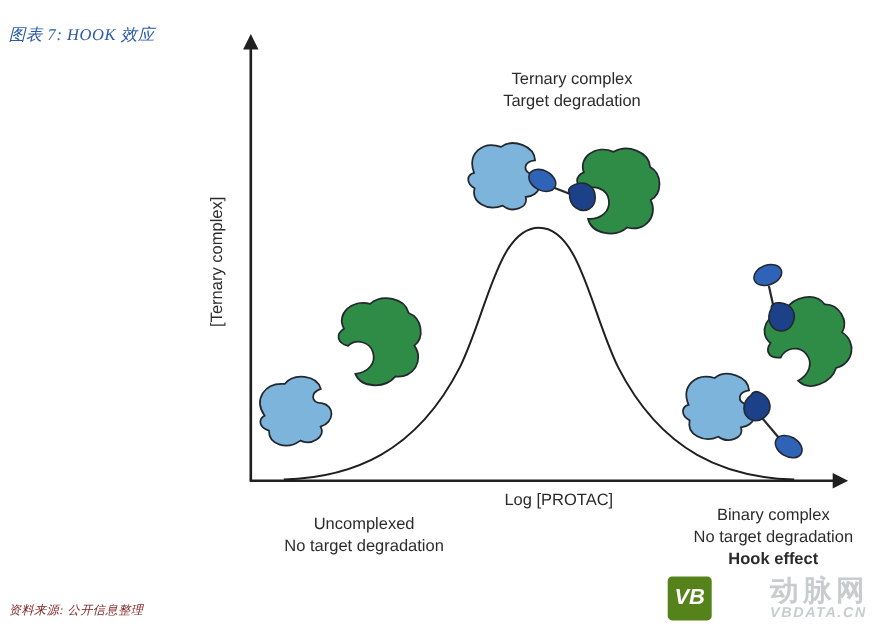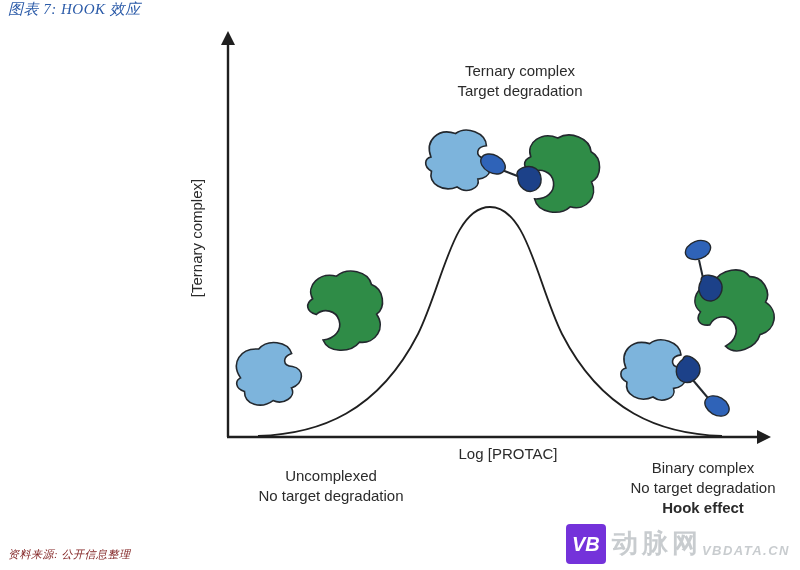--- a/index.html
+++ b/index.html
@@ -1,30 +1,30 @@
 <!DOCTYPE html>
 <html><head>
 <meta charset="utf-8">
 <style>
   html,body{margin:0;padding:0;background:#fff;}
   .page{position:relative;width:800px;height:570px;background:#ffffff;overflow:hidden;
         font-family:"Liberation Sans",sans-serif;}
-  .caption{position:absolute;left:8px;top:0;font-size:15px;font-style:italic;
+  .caption{position:absolute;left:8px;top:22px;font-size:15px;font-style:italic;
            color:#2a5aa8;font-family:"Liberation Serif",serif;letter-spacing:.5px;}
   .source{position:absolute;left:8px;bottom:8px;font-size:11px;font-style:italic;
           color:#7f1d1d;font-family:"Liberation Serif",serif;letter-spacing:.5px;}
   .diagram{position:absolute;left:0;top:0;}
   .diagram text{font-family:"Liberation Sans",sans-serif;font-size:15px;fill:#2b2b2b;}
   .diagram text.bold{font-weight:bold;}
   .watermark{position:absolute;right:10px;bottom:6px;display:flex;align-items:center;
              gap:6px;color:#c6cacd;opacity:.95;}
-  .wm-logo{width:40px;height:40px;background:#6d28d9;color:#ffffff;border-radius:4px;
+  .wm-logo{width:40px;height:40px;background:#4d7c0f;color:#ffffff;border-radius:4px;
            display:flex;align-items:center;justify-content:center;font-weight:bold;
            font-style:italic;font-size:20px;}
-  .wm-text{display:flex;flex-direction:row;align-items:flex-end;line-height:1.05;}
+  .wm-text{display:flex;flex-direction:column;align-items:flex-start;line-height:1.05;margin-left:47px;}
   .wm-name{font-size:26px;font-weight:bold;letter-spacing:4px;}
   .wm-domain{font-size:13px;font-weight:bold;letter-spacing:1.5px;font-style:italic;}
 </style>
 </head>
 <body>
 
 <div class="page">
 
   <div class="caption">图表 7: HOOK 效应</div>
 

